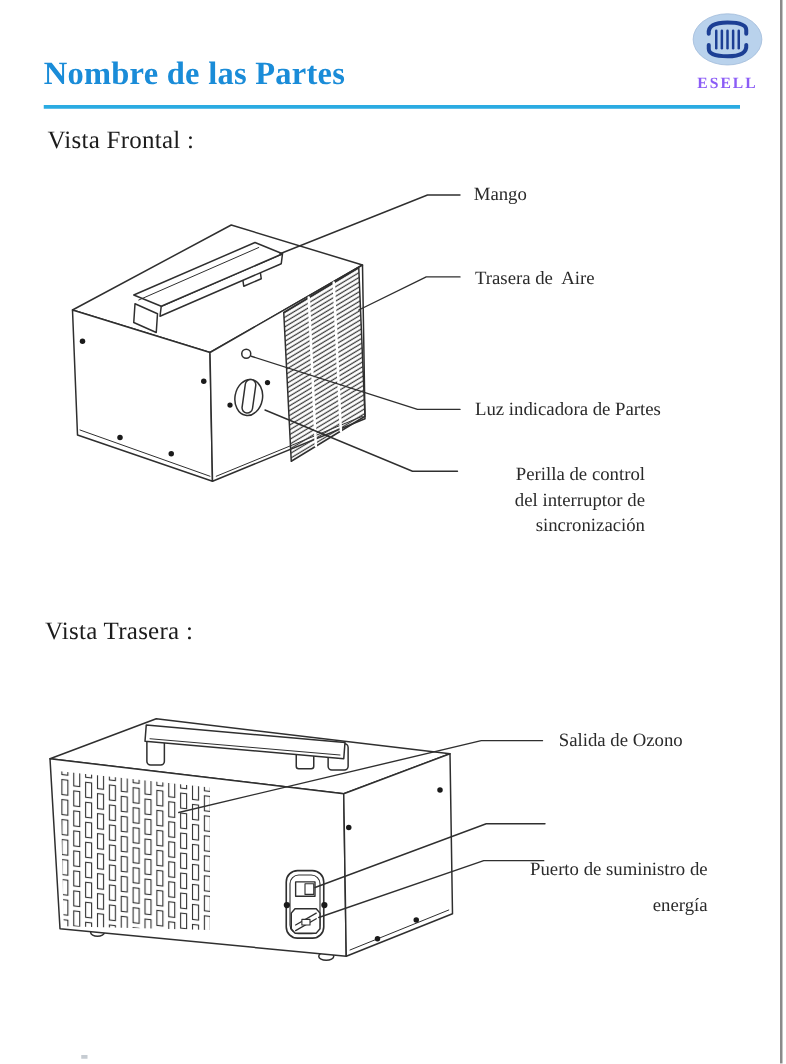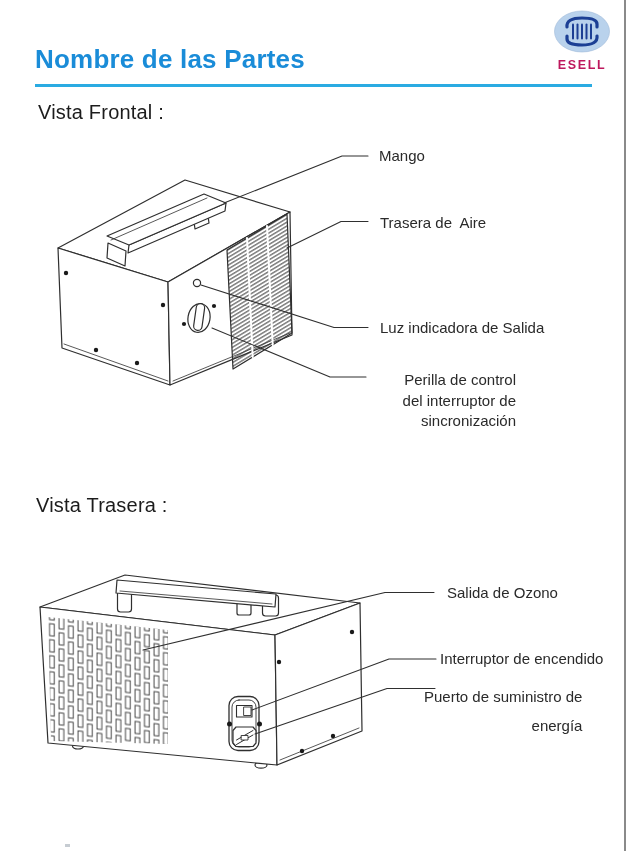--- a/index.html
+++ b/index.html
@@ -1,29 +1,29 @@
 <!DOCTYPE html>
 <html><head>
 <meta charset="utf-8">
 <style>
   html,body{margin:0;padding:0;background:#fff;}
   .page{
     position:relative;width:629px;height:851px;background:#ffffff;
-    font-family:Liberation Sans, sans-serif;overflow:hidden;color:#2b2b2b;
+    font-family:Liberation Serif, serif;overflow:hidden;color:#2b2b2b;
   }
   .page-title{
     position:absolute;left:35px;top:44px;margin:0;
     font-size:26px;font-weight:700;color:#1a8cd8;letter-spacing:0.2px;
   }
   .title-rule{
     position:absolute;left:35px;top:84px;width:557px;height:3.2px;background:#2aabe2;
   }
   .brand{position:absolute;left:551px;top:10px;width:62px;text-align:center;}
   .brand-name{
-    font-size:12.5px;font-weight:700;color:#be185d;letter-spacing:1.6px;margin-top:1px;
+    font-size:12.5px;font-weight:700;color:#8b5cf6;letter-spacing:1.6px;margin-top:1px;
   }
   .view-heading{
     position:absolute;font-size:20px;color:#1c1c1c;letter-spacing:0.2px;
   }
   .vh-front{left:38px;top:101px;text-align:center;}
   .vh-rear{left:36px;top:494px;}
   .dlabel{
     position:absolute;font-size:15px;line-height:18px;color:#2a2a2a;white-space:pre-wrap;text-align:right;
   }
   .lbl-mango{left:379px;top:147px;}
@@ -183,25 +183,24 @@
       </g>
     </svg>
     <div class="brand-name">ESELL</div>
   </div>
 
   <div class="view-heading vh-front">Vista Frontal :</div>
   <div class="view-heading vh-rear">Vista Trasera :</div>
 
   <div class="dlabel lbl-mango">Mango</div>
   <div class="dlabel lbl-entrada">Trasera de  Aire</div>
-  <div class="dlabel lbl-luz">Luz indicadora de Salida</div>
+  <div class="dlabel lbl-luz">Luz indicadora de Partes</div>
   <div class="dlabel lbl-perilla">Perilla de control
 del interruptor de
 sincronización</div>
 
   <div class="dlabel lbl-salida">Salida de Ozono</div>
-  <div class="dlabel lbl-interruptor">Interruptor de encendido</div>
   <div class="dlabel lbl-puerto">Puerto de suministro de
 energía</div>
 
   <div class="page-border-right"></div>
   <div class="page-artifact"></div>
 </div>
 
 </body></html>

